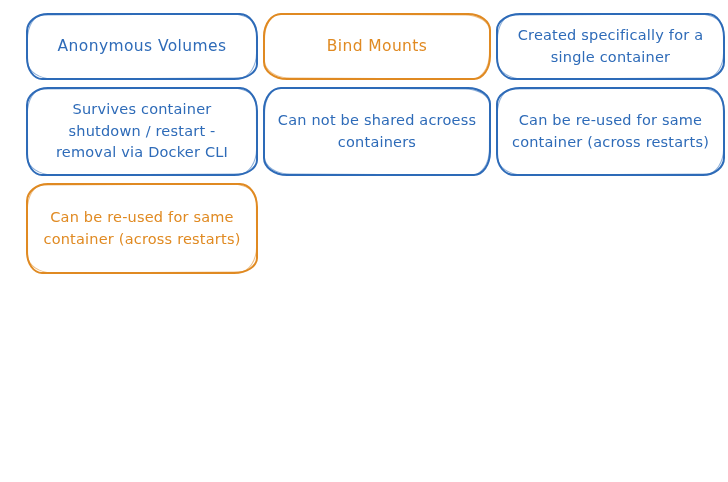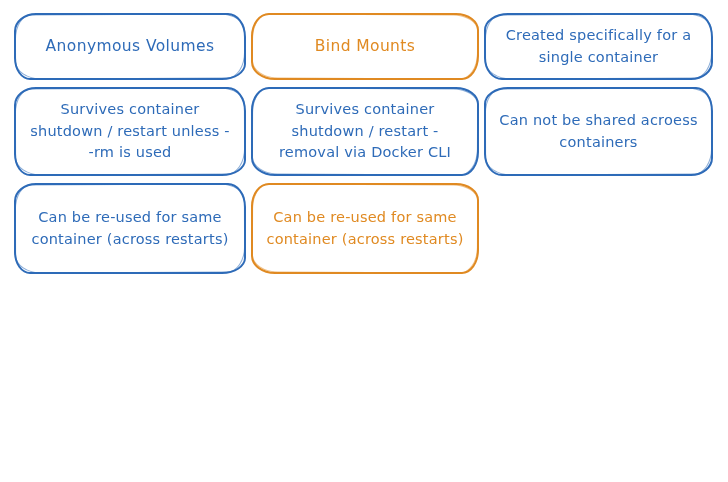--- a/index.html
+++ b/index.html
@@ -11,21 +11,21 @@
     position: relative;
     width: 728px;
     height: 482px;
     background: #ffffff;
     box-sizing: border-box;
     display: grid;
     grid-template-columns: 232px 228px 229px;
     grid-template-rows: 67px 89px 91px 90px 92px;
     column-gap: 5px;
     row-gap: 7px;
-    padding: 13px 15px 12px 14px;
+    padding: 13px 15px 12px 26px;
     font-family: "DejaVu Sans", sans-serif;
   }
   .box {
     position: relative;
     box-sizing: border-box;
     display: flex;
     align-items: center;
     justify-content: center;
     text-align: center;
     padding: 6px 12px;
@@ -69,23 +69,20 @@
   </div>
   <div class="box orange header">
     <span>Bind Mounts</span>
   </div>
 
   <div class="box blue">
     <span>Created specifically for a single container</span>
   </div>
 
   <div class="box blue">
-    <span>Survives container shutdown / restart unless --rm is used</span>
-  </div>
-  <div class="box blue">
     <span>Survives container shutdown / restart - removal via Docker CLI</span>
   </div>
 
   <div class="box blue">
     <span>Can not be shared acroess containers</span>
   </div>
 
   <div class="box blue">
     <span>Can be re-used for same container (across restarts)</span>
   </div>

